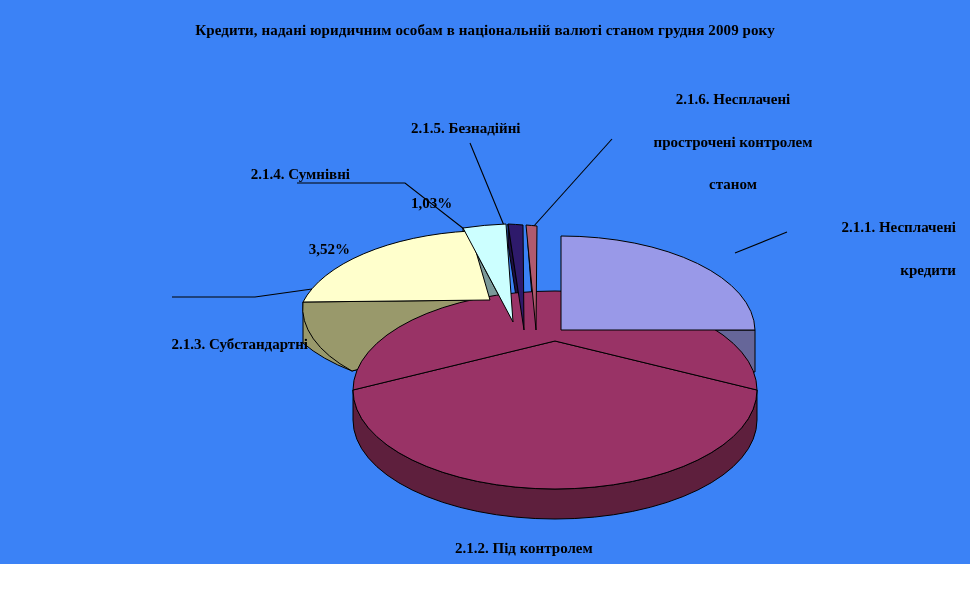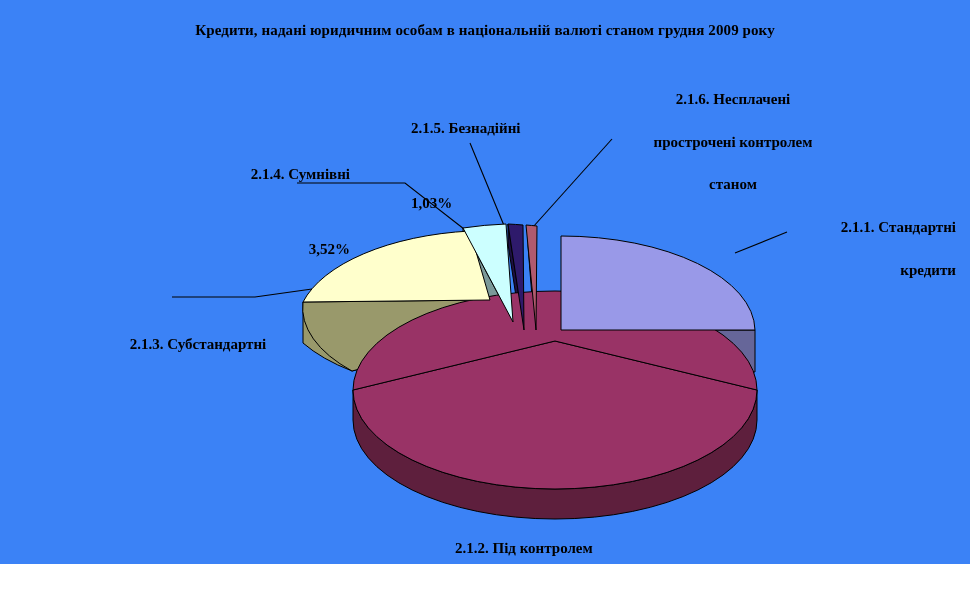--- a/index.html
+++ b/index.html
@@ -46,21 +46,21 @@
   #lbl-control {
     left: 455px;
     top: 517px;
     width: 300px;
     text-align: left;
   }
   #lbl-substandard {
     left: 88px;
     top: 313px;
     width: 220px;
-    text-align: center;
+    text-align: right;
   }
   #lbl-doubtful {
     left: 170px;
     top: 143px;
     width: 180px;
     text-align: right;
   }
   #lbl-hopeless {
     left: 411px;
     top: 97px;
@@ -120,21 +120,21 @@
 
     <path d="M 513 322 L 463 228 A 194 95 0 0 1 506 224 Z" fill="#CCFFFF" stroke="#000000" stroke-width="1"></path>
 
     <path d="M 524 330 L 508 224 A 194 95 0 0 1 523 225 Z" fill="#2E1A6B" stroke="#000000" stroke-width="1"></path>
 
     <path d="M 536 330 L 526 225 A 194 95 0 0 1 537 226 Z" fill="#B05A6E" stroke="#000000" stroke-width="1"></path>
 
   </svg>
 
   <div class="label" id="lbl-standard">
-    <span>2.1.1. Стандартні</span><br>
+    <span>2.1.1. Несплачені</span><br>
     <span>кредити</span><br>
   </div>
 
   <div class="label" id="lbl-control">
     <span>2.1.2. Під контролем</span><br>
     <span class="pct">45,26%</span>
   </div>
 
   <div class="label" id="lbl-substandard">
     <span>2.1.3. Субстандартні</span><br>

